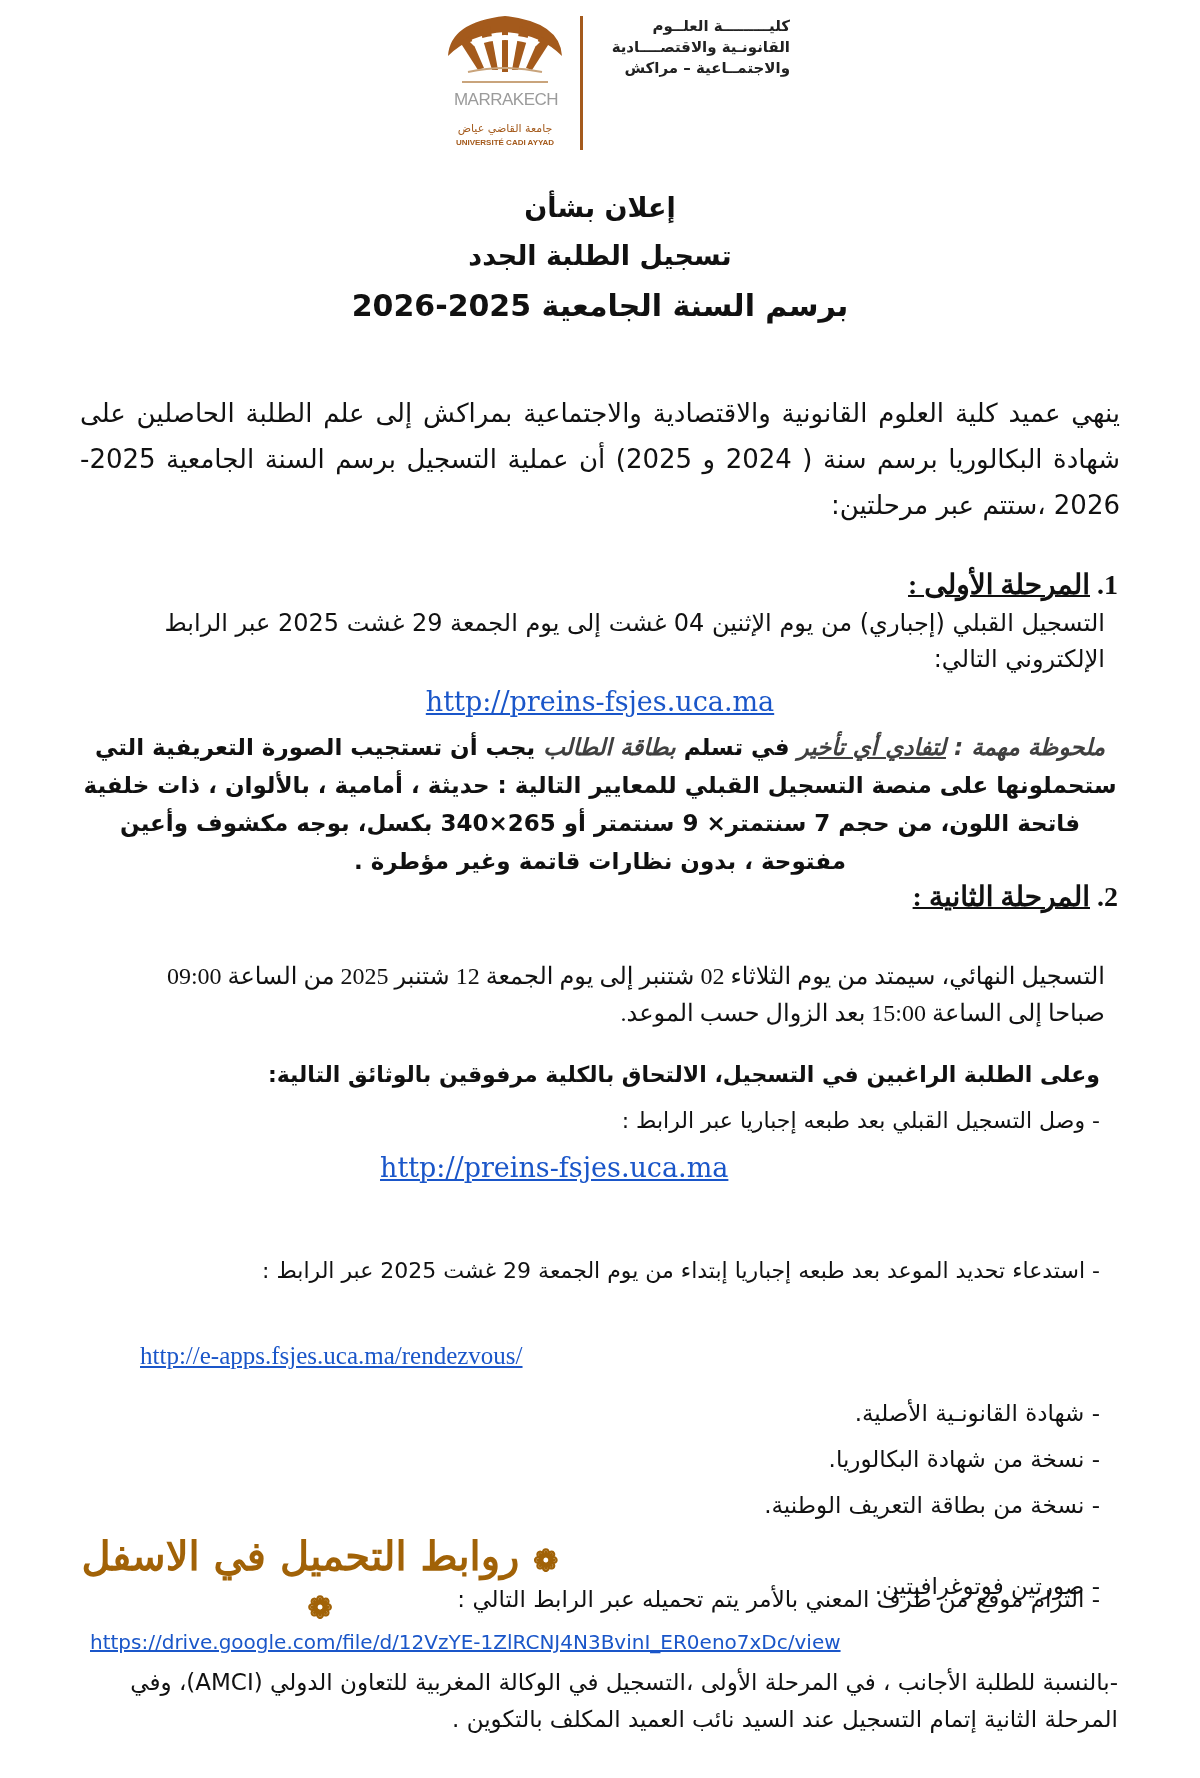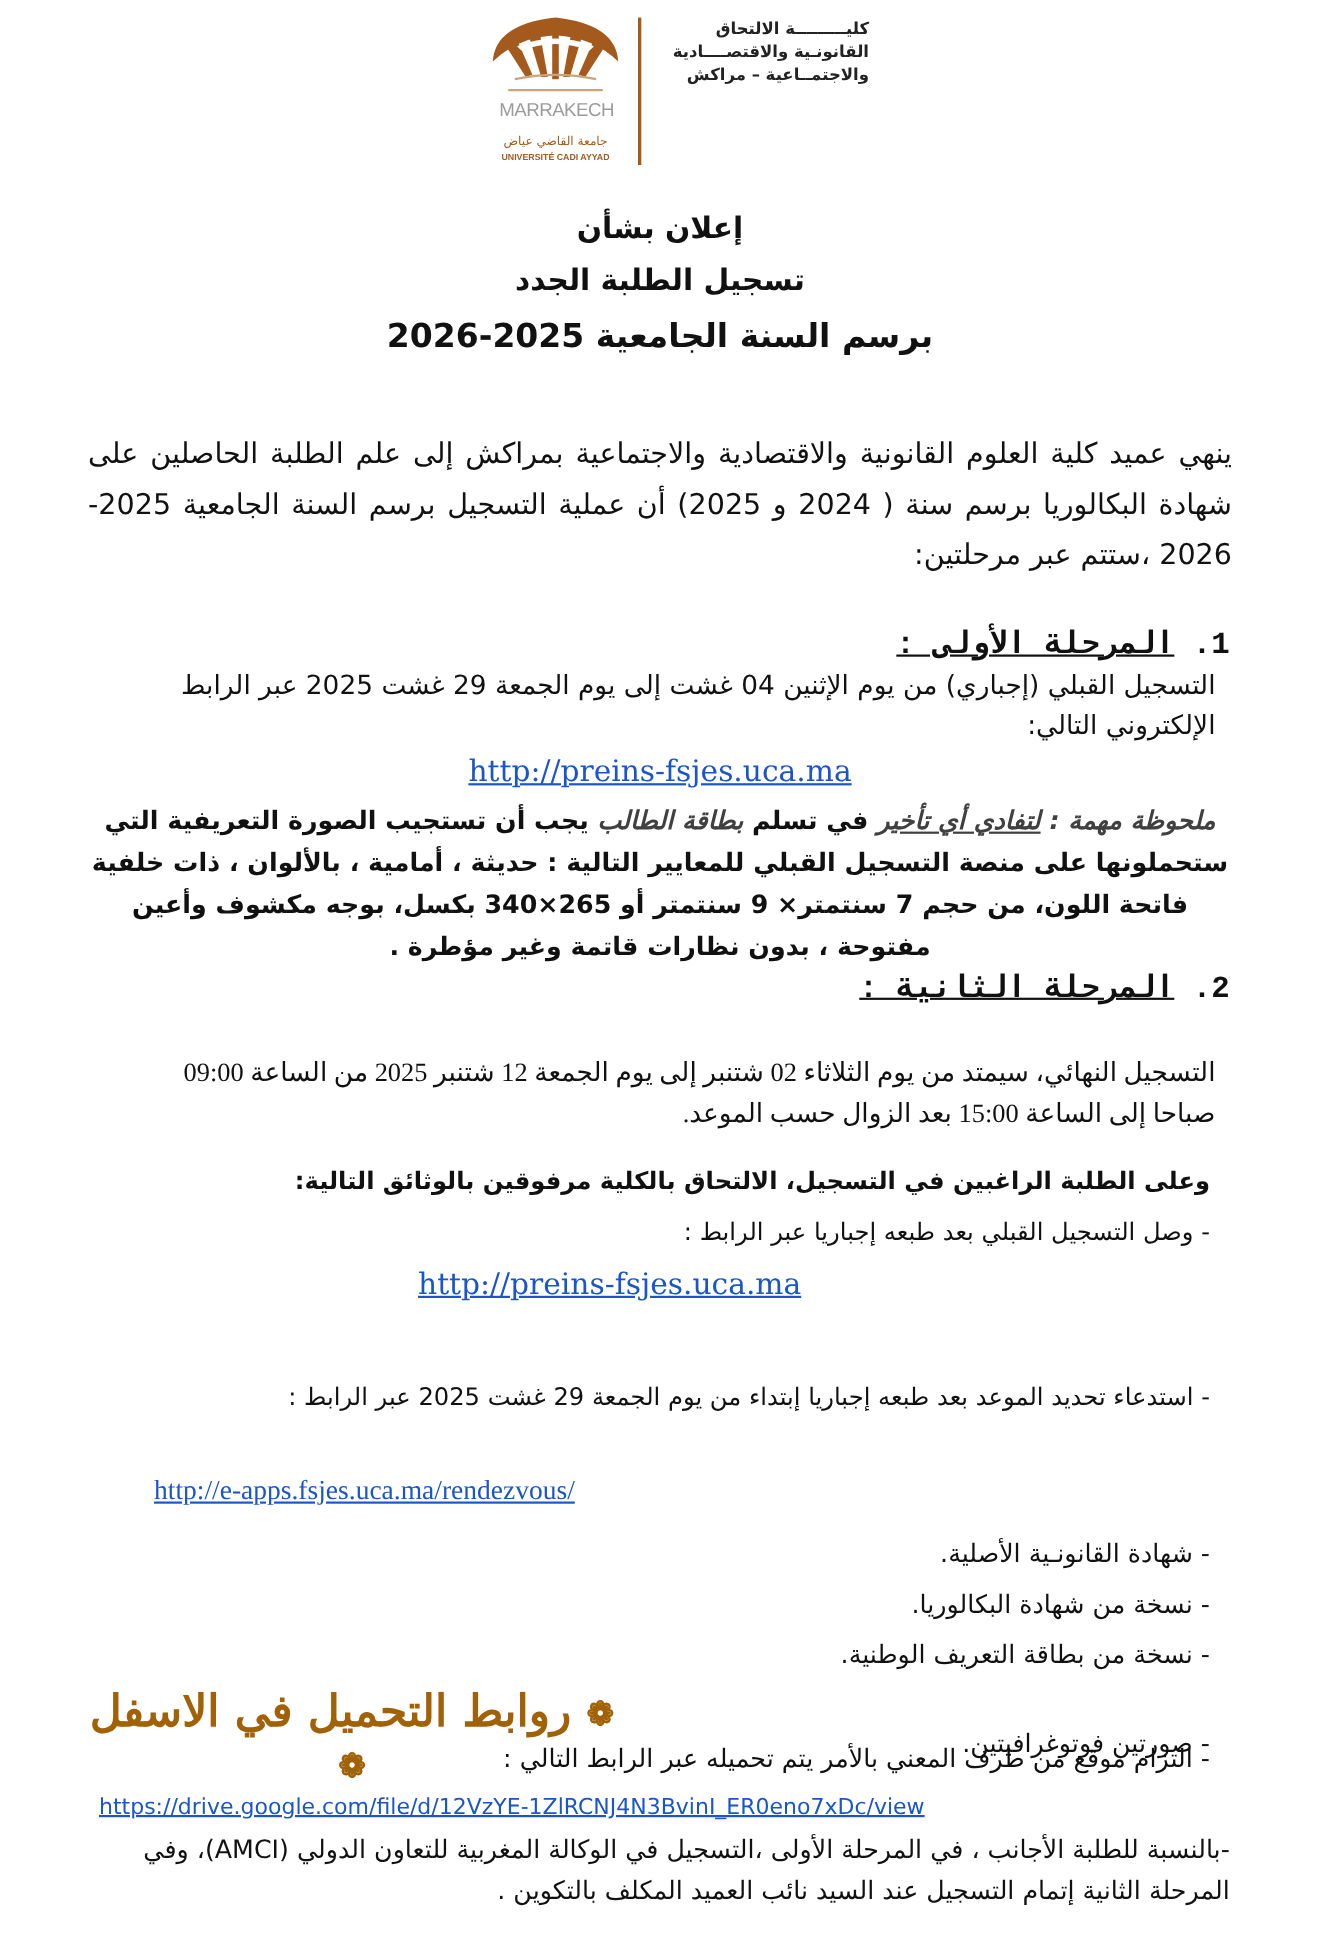--- a/index.html
+++ b/index.html
@@ -25,21 +25,21 @@
 
     
     .title { left: 0; width: 1200px; text-align: center; font-weight: bold; font-family: "DejaVu Sans", sans-serif; }
     .t1 { top: 192px; font-size: 27px; }
     .t2 { top: 240px; font-size: 27px; }
     .t3 { top: 288px; font-size: 30px; }
 
     .para { right: 80px; width: 1040px; text-align: justify; font-family: "DejaVu Sans", sans-serif; }
     .intro { top: 390px; font-size: 26px; line-height: 46px; text-align-last: right; }
 
-    .phase-head { right: 82px; font-size: 28px; font-weight: bold; font-family: Liberation Mono, monospace; }
+    .phase-head { right: 82px; font-size: 28px; font-weight: bold; font-family: Liberation Serif, serif; }
     .phase-head .lbl { text-decoration: underline; text-decoration-thickness: 2px; }
     .ph1 { top: 568px; }
     .ph2 { top: 880px; }
 
     .p1-text { top: 605px; right: 95px; width: 1000px; font-size: 24px; line-height: 36px; text-align: right; }
 
     a.link { color: #1a56c9; }
     .serif-link { font-family: "DejaVu Serif", "Liberation Serif", serif; }
     .link1 { top: 686px; left: 0; width: 1200px; text-align: center; font-size: 27px; }
 
@@ -91,21 +91,21 @@
       </g>
       <path d="M22 70 L108 70" stroke="#c9a47c" stroke-width="2"></path>
       <path d="M28 60 Q65 52 102 60" stroke="#c9a47c" stroke-width="2" fill="none"></path>
     </svg>
   </div>
   <div class="abs marrakech">MARRAKECH</div>
   <div class="abs uni-ar rtl">جامعة القاضي عياض</div>
   <div class="abs uni-fr">UNIVERSITÉ CADI AYYAD</div>
   <div class="abs logo-divider"></div>
   <div class="abs fac-ar rtl">
-    <div>كليـــــــــة الالتحاق</div>
+    <div>كليـــــــــة العلــوم</div>
     <div>القانونـية والاقتصــــادية</div>
     <div>والاجتمــاعية – مراكش</div>
   </div>
 </div>
 
 <div class="abs title t1 rtl">إعلان بشأن</div>
 <div class="abs title t2 rtl">تسجيل الطلبة الجدد</div>
 <div class="abs title t3 rtl">برسم السنة الجامعية 2025-2026</div>
 
 <div class="abs para intro rtl">ينهي عميد كلية العلوم القانونية والاقتصادية والاجتماعية بمراكش إلى علم الطلبة الحاصلين على شهادة البكالوريا برسم سنة ( 2024 و 2025) أن عملية التسجيل برسم السنة الجامعية 2025-2026 ،ستتم عبر مرحلتين:</div>

